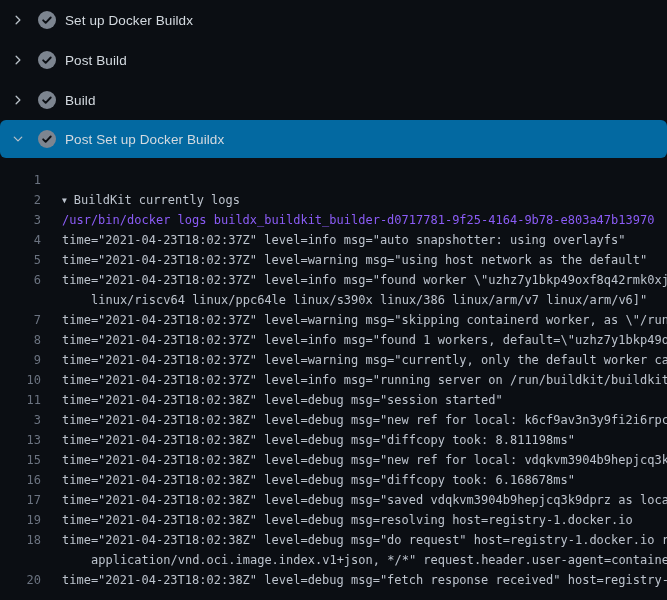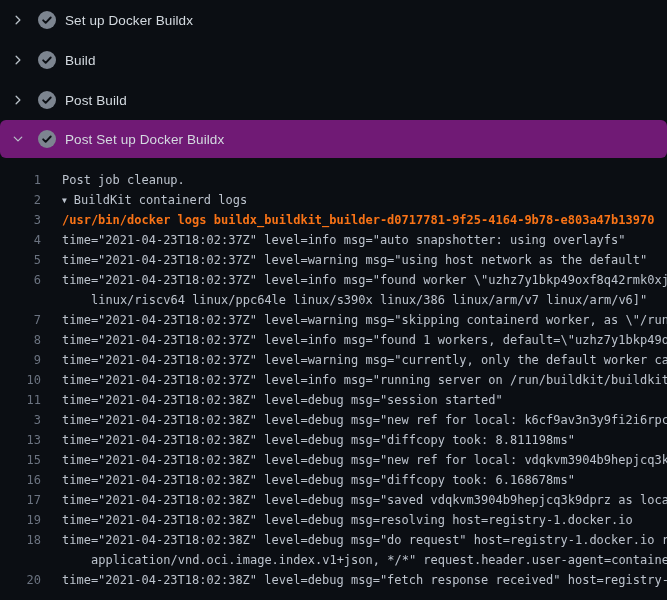--- a/index.html
+++ b/index.html
@@ -13,42 +13,42 @@
 
   
   .steps { width:100%; }
   .step {
     display:flex; align-items:center;
     height:40px; padding-left:12px;
     cursor:pointer;
   }
   .step.expanded {
     height:38px;
-    background:#701a75;
+    background:#0369a1;
     border-radius:6px;
   }
   .chev { width:12px; height:12px; display:flex; align-items:center; justify-content:center; margin-right:14px; flex:none; }
   .check { width:18px; height:18px; margin-right:9px; flex:none; display:flex; align-items:center; }
   .step .label { font-size:13.5px; color:#d4dae0; letter-spacing:.1px; }
 
   
   .log {
     padding-top:12px;
     font-family:"DejaVu Sans Mono","Liberation Mono",monospace;
     font-size:12px;
     color:#bcc3cd;
   }
   .row { display:flex; height:20px; line-height:20px; white-space:pre; overflow:hidden; }
   .num {
     width:41px; min-width:41px; text-align:right;
     color:#6b7380; cursor:pointer; user-select:none;
   }
   .text { padding-left:21px; }
   .row.wrap .text { padding-left:50px; }
-  .row .text.cmd { color:#f97316; font-weight:bold; }
+  .row .text.cmd { color:#8b5cf6; font-weight:normal; }
   .marker {
     display:inline-block; font-size:8px; color:#bcc3cd;
     transform:translateY(-1px); margin-right:7px; cursor:pointer;
   }
 </style>
 </head>
 <body>
 
 <div class="app">
 
@@ -74,58 +74,58 @@
         <svg width="12" height="12" viewBox="0 0 16 16">
             <path d="M5.5 3l5 5-5 5" stroke="#b8c0c8" stroke-width="1.7" fill="none" stroke-linecap="round" stroke-linejoin="round"></path>
           </svg>
       </span>
       <span class="check">
         <svg width="18" height="18" viewBox="0 0 16 16">
             <circle cx="8" cy="8" r="8" fill="#7d8590"></circle>
             <path d="M4.6 8.3l2.2 2.2 4.5-4.7" stroke="#0b0e13" stroke-width="1.7" fill="none" stroke-linecap="round" stroke-linejoin="round"></path>
           </svg>
       </span>
-      <span class="label">Build</span>
+      <span class="label">Post Build</span>
     </div>
 
     <div class="step">
       <span class="chev">
         <svg width="12" height="12" viewBox="0 0 16 16">
             <path d="M5.5 3l5 5-5 5" stroke="#b8c0c8" stroke-width="1.7" fill="none" stroke-linecap="round" stroke-linejoin="round"></path>
           </svg>
       </span>
       <span class="check">
         <svg width="18" height="18" viewBox="0 0 16 16">
             <circle cx="8" cy="8" r="8" fill="#7d8590"></circle>
             <path d="M4.6 8.3l2.2 2.2 4.5-4.7" stroke="#0b0e13" stroke-width="1.7" fill="none" stroke-linecap="round" stroke-linejoin="round"></path>
           </svg>
       </span>
-      <span class="label">Post Build</span>
+      <span class="label">Build</span>
     </div>
 
     <div class="step expanded">
       <span class="chev">
         <svg width="12" height="12" viewBox="0 0 16 16">
             <path d="M3 5.5l5 5 5-5" stroke="#b8c0c8" stroke-width="1.7" fill="none" stroke-linecap="round" stroke-linejoin="round"></path>
           </svg>
       </span>
       <span class="check">
         <svg width="18" height="18" viewBox="0 0 16 16">
             <circle cx="8" cy="8" r="8" fill="#7d8590"></circle>
             <path d="M4.6 8.3l2.2 2.2 4.5-4.7" stroke="#0b0e13" stroke-width="1.7" fill="none" stroke-linecap="round" stroke-linejoin="round"></path>
           </svg>
       </span>
       <span class="label">Post Set up Docker Buildx</span>
     </div>
 
   </div>
 
   <div class="log" id="log">
-      <div class="row"><span class="num">1</span><span class="text">Post job cleanup.</span></div>
-      <div class="row"><span class="num">2</span><span class="text"><span class="marker">▼</span><span>BuildKit containerd logs</span></span></div>
+      <div class="row"><span class="num">1</span></div>
+      <div class="row"><span class="num">2</span><span class="text"><span class="marker">▼</span><span>BuildKit currently logs</span></span></div>
       <div class="row"><span class="num">3</span><span class="text cmd">/usr/bin/docker logs buildx_buildkit_builder-d0717781-9f25-4164-9b78-e803a47b13970</span></div>
       <div class="row"><span class="num">4</span><span class="text">time="2021-04-23T18:02:37Z" level=info msg="auto snapshotter: using overlayfs"</span></div>
       <div class="row"><span class="num">5</span><span class="text">time="2021-04-23T18:02:37Z" level=warning msg="using host network as the default"</span></div>
       <div class="row"><span class="num">6</span><span class="text">time="2021-04-23T18:02:37Z" level=info msg="found worker \"uzhz7y1bkp49oxf8q42rmk0xj</span></div>
       <div class="row wrap"><span class="num"></span><span class="text">linux/riscv64 linux/ppc64le linux/s390x linux/386 linux/arm/v7 linux/arm/v6]"</span></div>
       <div class="row"><span class="num">7</span><span class="text">time="2021-04-23T18:02:37Z" level=warning msg="skipping containerd worker, as \"/run</span></div>
       <div class="row"><span class="num">8</span><span class="text">time="2021-04-23T18:02:37Z" level=info msg="found 1 workers, default=\"uzhz7y1bkp49o</span></div>
       <div class="row"><span class="num">9</span><span class="text">time="2021-04-23T18:02:37Z" level=warning msg="currently, only the default worker ca</span></div>
       <div class="row"><span class="num">10</span><span class="text">time="2021-04-23T18:02:37Z" level=info msg="running server on /run/buildkit/buildkit</span></div>
       <div class="row"><span class="num">11</span><span class="text">time="2021-04-23T18:02:38Z" level=debug msg="session started"</span></div>

